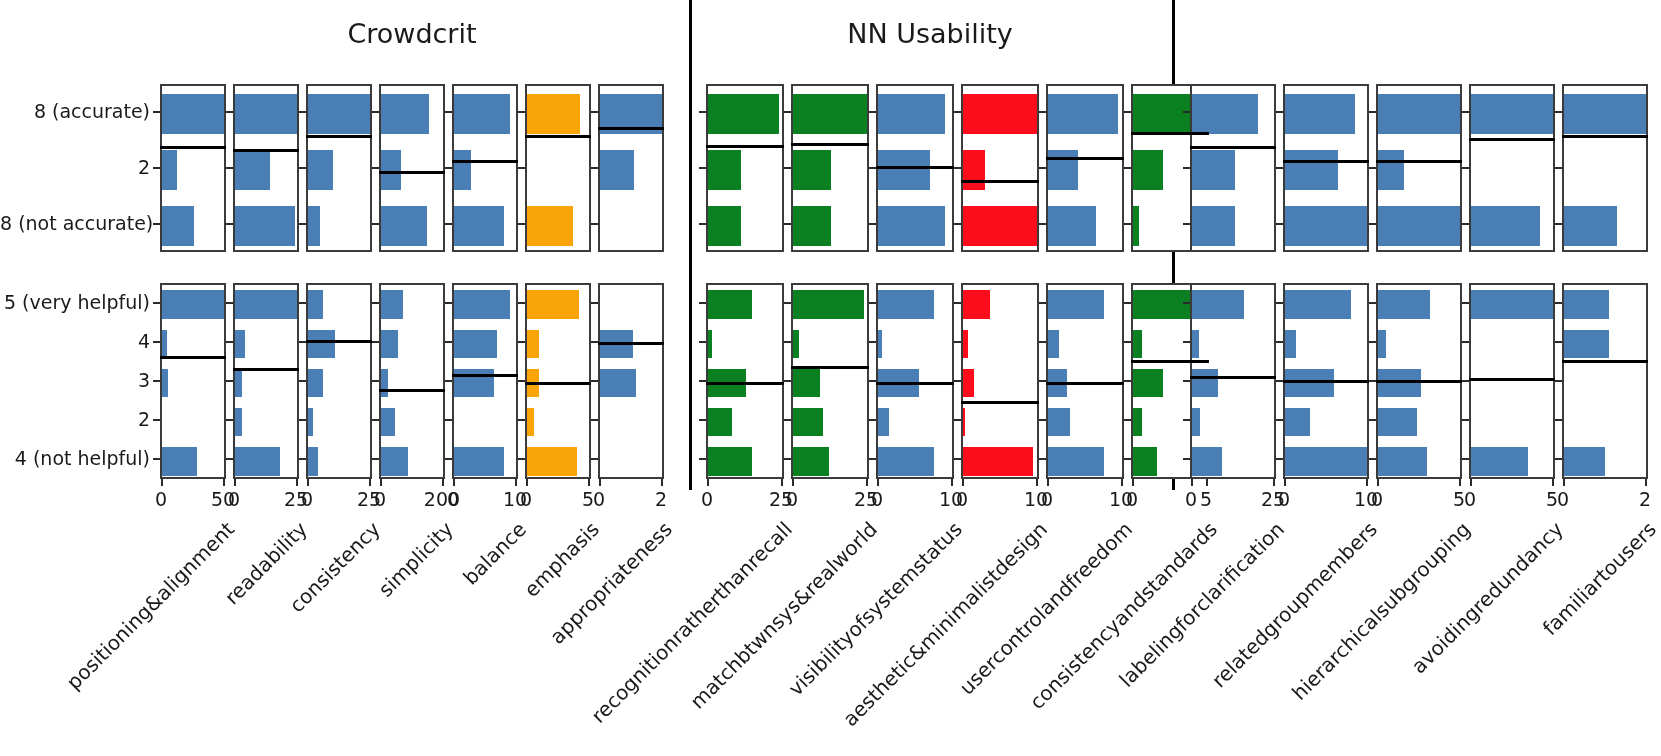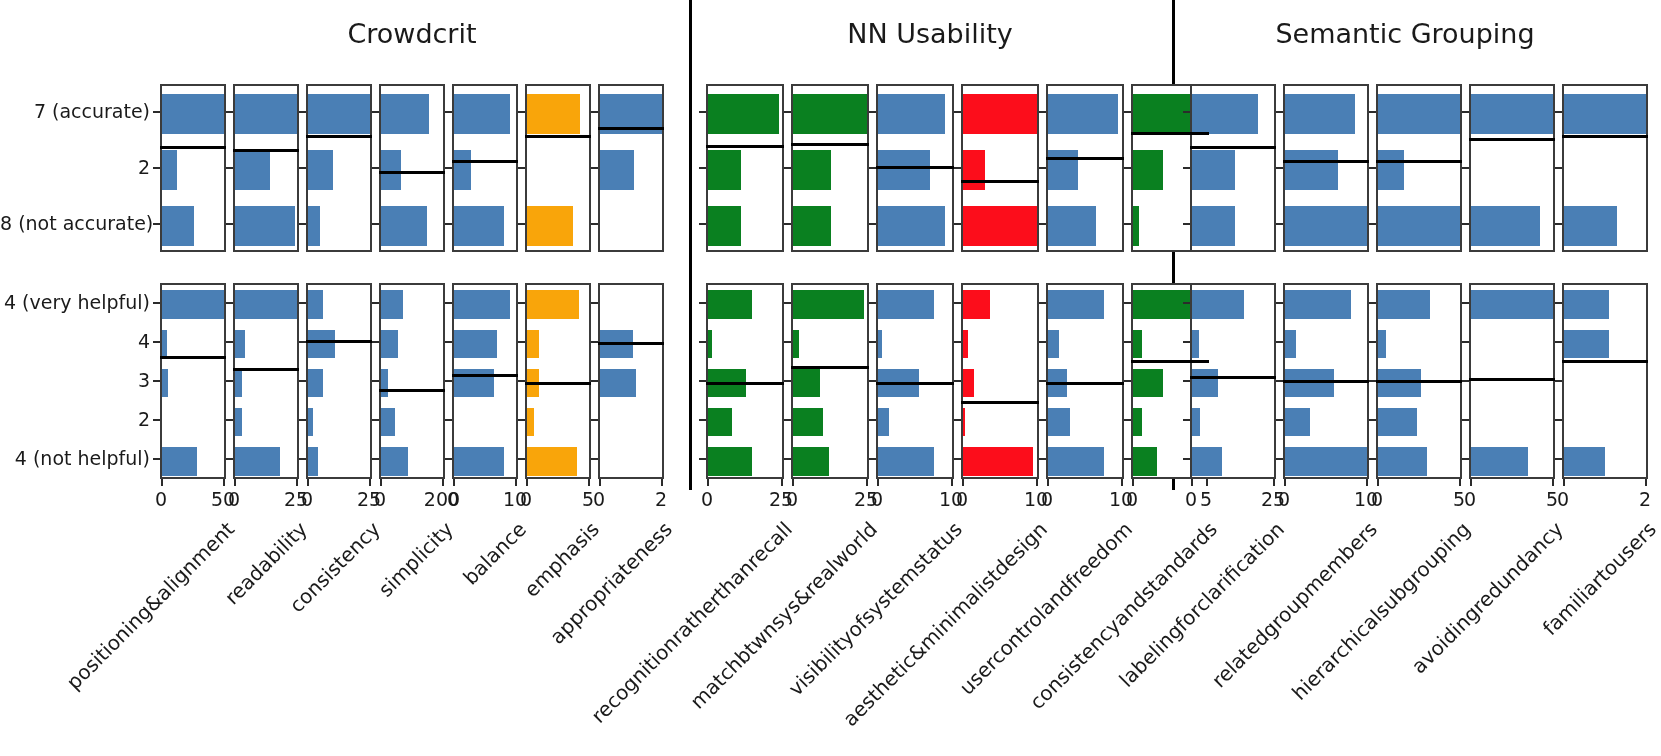--- a/index.html
+++ b/index.html
@@ -23,25 +23,24 @@
              transform-origin:right top;transform:rotate(-45deg);text-align:right;}
 </style>
 </head>
 <body>
 
 <div id="root">
     <div class="sep" style="left: 689px; top: 0px; height: 490px;"></div>
     <div class="sep" style="left: 1172px; top: 0px; height: 490px;"></div>
     <div class="group-title" style="left: 232px; top: 18px; width: 360px;">Crowdcrit</div>
     <div class="group-title" style="left: 750px; top: 18px; width: 360px;">NN Usability</div>
-    <div class="group-title" style="left: 1225px; top: 18px; width: 360px;">Semantic Grouping</div>
-    <div class="ylabel" style="left: 0px; width: 150px; top: 100px;">7 (accurate)</div>
+    <div class="ylabel" style="left: 0px; width: 150px; top: 100px;">8 (accurate)</div>
     <div class="ylabel" style="left: 0px; width: 150px; top: 156px;">2</div>
     <div class="ylabel" style="left: 0px; width: 150px; top: 212px;">8 (not accurate)</div>
-    <div class="ylabel" style="left: 0px; width: 150px; top: 290.6px;">4 (very helpful)</div>
+    <div class="ylabel" style="left: 0px; width: 150px; top: 290.6px;">5 (very helpful)</div>
     <div class="ylabel" style="left: 0px; width: 150px; top: 329.8px;">4</div>
     <div class="ylabel" style="left: 0px; width: 150px; top: 369px;">3</div>
     <div class="ylabel" style="left: 0px; width: 150px; top: 408.2px;">2</div>
     <div class="ylabel" style="left: 0px; width: 150px; top: 447.4px;">4 (not helpful)</div>
     <div class="ytick" style="left: 153px; top: 111px;"></div>
     <div class="ytick" style="left: 153px; top: 167px;"></div>
     <div class="ytick" style="left: 153px; top: 223px;"></div>
     <div class="ytick" style="left: 153px; top: 301.6px;"></div>
     <div class="ytick" style="left: 153px; top: 340.8px;"></div>
     <div class="ytick" style="left: 153px; top: 380px;"></div>

